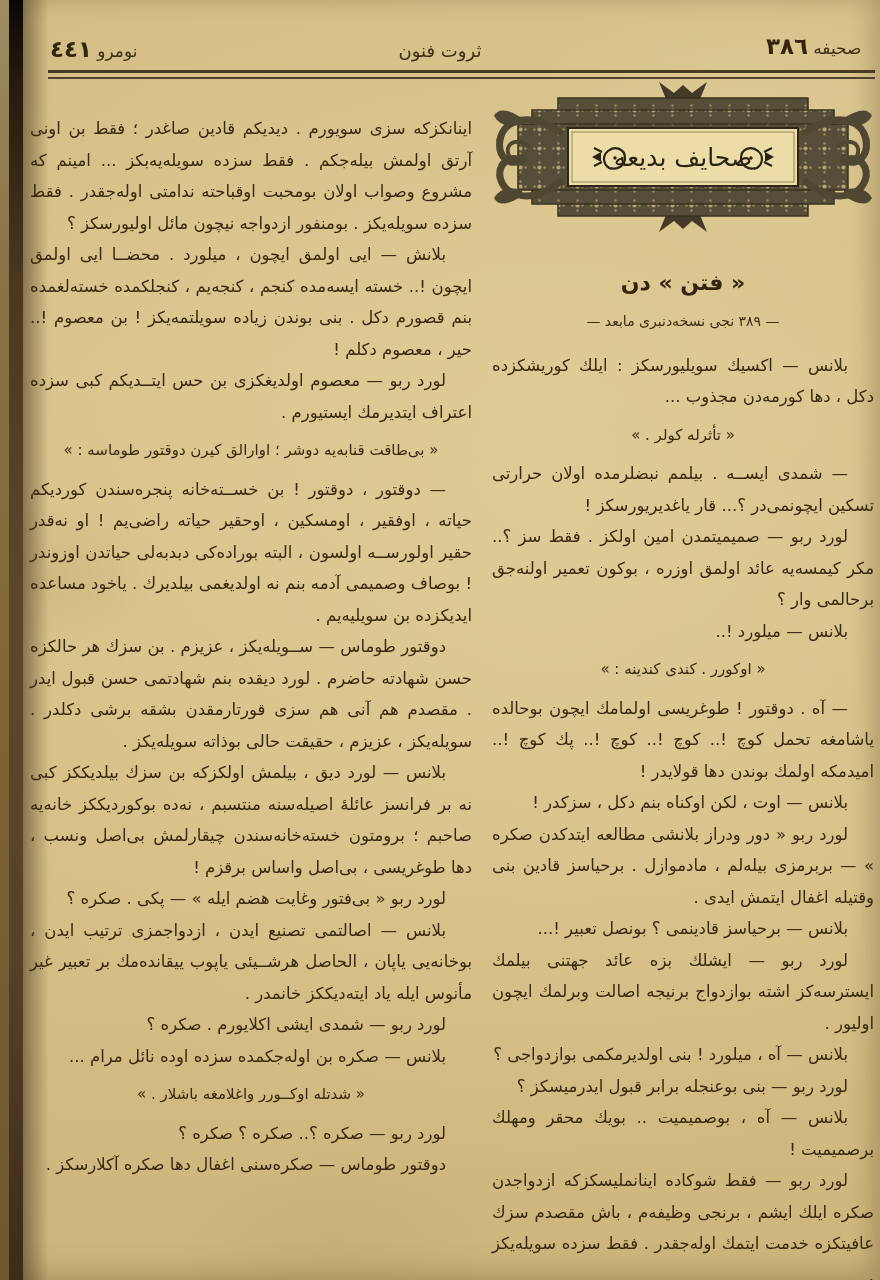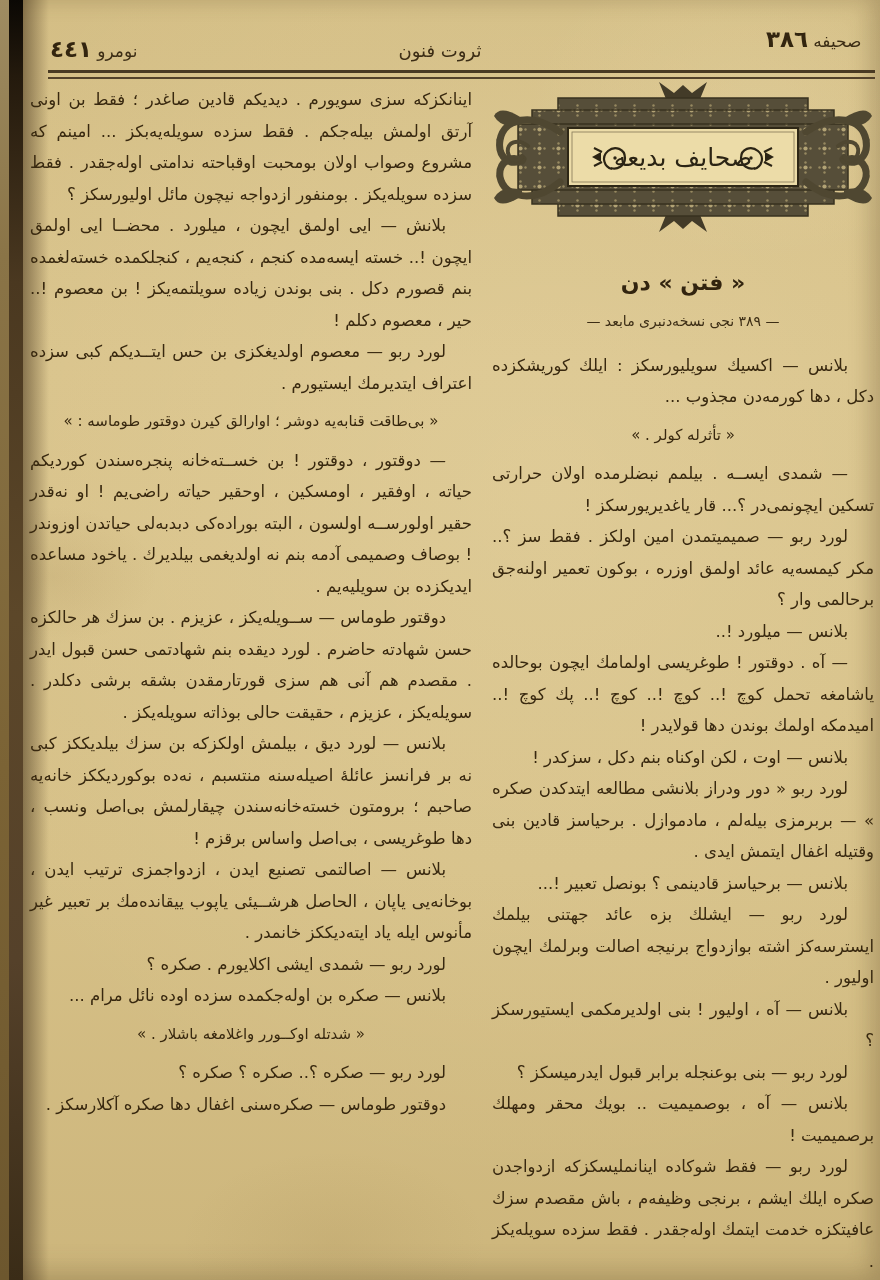--- a/index.html
+++ b/index.html
@@ -26,36 +26,36 @@
   
   .edge-outer{position:absolute;left:0;top:0;width:9px;height:100%;
     background:linear-gradient(180deg,#9f8c62 0%,#8a7447 20%,#7b6335 60%,#6d572e 100%);}
   .edge-dark{position:absolute;left:9px;top:0;width:14px;height:100%;
     background:linear-gradient(180deg,#0b0804 0%,#241a0d 6%,#4a3820 22%,#5c4729 48%,#55412a 75%,#3a2c17 100%);}
   .edge-fade{position:absolute;left:23px;top:0;width:26px;height:100%;
     background:linear-gradient(90deg,rgba(70,52,28,.55),rgba(70,52,28,0));}
 
   
   .ph-issue{position:absolute;left:50px;top:36px;direction:rtl;white-space:nowrap;}
-  .ph-page{position:absolute;left:766px;top:26px;direction:rtl;white-space:nowrap;}
+  .ph-page{position:absolute;left:766px;top:33px;direction:rtl;white-space:nowrap;}
   .ph-word{font-size:17px;color:#3c2d15;}
   .ph-num{font-size:23px;font-weight:bold;color:#33250f;letter-spacing:1px;}
   .ph-title{position:absolute;left:0;right:0;top:40px;text-align:center;font-size:18px;color:#3c2d15;}
   .rule{position:absolute;left:48px;right:5px;top:70px;height:4px;
     border-top:3px solid #493a23;border-bottom:2px solid #53422a;}
 
   
   .col{position:absolute;direction:rtl;text-align:justify;
     font-size:16.5px;line-height:31.5px;color:#38280f;}
   .col-left{left:30px;top:84px;width:442px;}
   .col-right{left:492px;top:80px;width:382px;}
 
   .para{margin:0;text-indent:0;}
   .para.dialogue{text-indent:26px;}
-  .para.cont{text-indent:0;}
+  .para.cont{text-indent:0;margin-top:29px;}
   .para.center{text-align:center;text-indent:0;font-size:15px;margin:7px 0;}
 
   .art-title{text-align:center;font-size:22px;font-weight:bold;margin:12px 0 8px;color:#32240f;}
   .art-note{text-align:center;font-size:14px;margin:0 0 12px;color:#3c2d15;}
 
   .ornament{width:382px;height:150px;margin:2px 0 12px;}
 </style>
 </head>
 <body>
 
@@ -124,41 +124,43 @@
 
     <div class="art-title">« فتن » دن</div>
     <div class="art-note">— ٣٨٩ نجى نسخه‌دنبرى مابعد —</div>
 
     <div>
         <div class="para dialogue">بلانس — اکسیك سویلیورسکز : ایلك کوریشکزده دکل ، دها کورمه‌دن مجذوب ...</div>
         <div class="para center">« تأثرله کولر . »</div>
         <div class="para dialogue">— شمدی ایســه . بیلمم نبضلرمده اولان حرارتی تسکین ایچونمی‌در ؟... قار یاغدیریورسکز !</div>
         <div class="para dialogue">لورد ربو — صمیمیتمدن امین اولکز . فقط سز ؟.. مکر کیمسه‌یه عائد اولمق اوزره ، بوکون تعمیر اولنه‌جق برحالمی وار ؟</div>
         <div class="para dialogue">بلانس — میلورد !..</div>
+        <div class="para center">« اوکورر . کندی کندینه : »</div>
         <div class="para dialogue">— آه . دوقتور ! طوغریسی اولمامك ایچون بوحالده یاشامغه تحمل کوچ !.. کوچ !.. کوچ !.. پك کوچ !.. امیدمکه اولمك بوندن دها قولایدر !</div>
         <div class="para dialogue">بلانس — اوت ، لکن اوکناه بنم دکل ، سزکدر !</div>
         <div class="para dialogue">لورد ربو « دور ودراز بلانشی مطالعه ایتدکدن صکره » — بربرمزی بیله‌لم ، مادموازل . برحیاسز قادین بنی وقتیله اغفال ایتمش ایدی .</div>
         <div class="para dialogue">بلانس — برحیاسز قادینمی ؟ بونصل تعبیر !...</div>
         <div class="para dialogue">لورد ربو — ایشلك بزه عائد جهتنی بیلمك ایسترسه‌کز اشته بوازدواج برنیجه اصالت وبرلمك ایچون اولیور .</div>
-        <div class="para dialogue">بلانس — آه ، اولیور ! بنی اولدیرمکمی ایستیورسکز ؟</div>
+        <div class="para dialogue">بلانس — آه ، میلورد ! بنی اولدیرمکمی بوازدواجی ؟</div>
         <div class="para dialogue">لورد ربو — بنی بوعنجله برابر قبول ایدرمیسکز ؟</div>
         <div class="para dialogue">بلانس — آه ، بوصمیمیت .. بویك محقر ومهلك برصمیمیت !</div>
         <div class="para dialogue">لورد ربو — فقط شوکاده اینانملیسکزکه ازدواجدن صکره ایلك ایشم ، برنجی وظیفه‌م ، باش مقصدم سزك عافیتکزه خدمت ایتمك اوله‌جقدر . فقط سزده سویله‌یکز .</div>
       </div>
   </div>
 
   <div class="col col-left" dir="rtl">
     <div>
         <div class="para cont">اینانکزکه سزی سویورم . دیدیکم قادین صاغدر ؛ فقط بن اونی آرتق اولمش بیله‌جکم . فقط سزده سویله‌یه‌بکز ... امینم که مشروع وصواب اولان بومحبت اوقباحته ندامتی اوله‌جقدر . فقط سزده سویله‌یکز . بومنفور ازدواجه نیچون مائل اولیورسکز ؟</div>
         <div class="para dialogue">بلانش — ایی اولمق ایچون ، میلورد . محضــا ایی اولمق ایچون !.. خسته ایسه‌مده کنجم ، کنجه‌یم ، کنجلکمده خسته‌لغمده بنم قصورم دکل . بنی بوندن زیاده سویلتمه‌یکز ! بن معصوم !.. حیر ، معصوم دکلم !</div>
         <div class="para dialogue">لورد ربو — معصوم اولدیغکزی بن حس ایتــدیکم کبی سزده اعتراف ایتدیرمك ایستیورم .</div>
         <div class="para center">« بی‌طاقت قنابه‌یه دوشر ؛ اوارالق کیرن دوقتور طوماسه : »</div>
         <div class="para dialogue">— دوقتور ، دوقتور ! بن خســته‌خانه پنجره‌سندن کوردیکم حیاته ، اوفقیر ، اومسکین ، اوحقیر حیاته راضی‌یم ! او نه‌قدر حقیر اولورســه اولسون ، البته بوراده‌کی دبدبه‌لی حیاتدن اوزوندر ! بوصاف وصمیمی آدمه بنم نه اولدیغمی بیلدیرك . یاخود مساعده ایدیکزده بن سویلیه‌یم .</div>
         <div class="para dialogue">دوقتور طوماس — ســویله‌یکز ، عزیزم . بن سزك هر حالکزه حسن شهادته حاضرم . لورد دیقده بنم شهادتمی حسن قبول ایدر . مقصدم هم آنی هم سزی قورتارمقدن بشقه برشی دکلدر . سویله‌یکز ، عزیزم ، حقیقت حالی بوذاته سویله‌یکز .</div>
         <div class="para dialogue">بلانس — لورد دیق ، بیلمش اولکزکه بن سزك بیلدیککز کبی نه بر فرانسز عائلهٔ اصیله‌سنه منتسبم ، نه‌ده بوکوردیککز خانه‌یه صاحبم ؛ برومتون خسته‌خانه‌سندن چیقارلمش بی‌اصل ونسب ، دها طوغریسی ، بی‌اصل واساس برقزم !</div>
+        <div class="para dialogue">لورد ربو « بی‌فتور وغایت هضم ایله » — پکی . صکره ؟</div>
         <div class="para dialogue">بلانس — اصالتمی تصنیع ایدن ، ازدواجمزی ترتیب ایدن ، بوخانه‌یی یاپان ، الحاصل هرشــیئی یاپوب ییقانده‌مك بر تعبیر غیر مأنوس ایله یاد ایته‌دیککز خانمدر .</div>
         <div class="para dialogue">لورد ربو — شمدی ایشی اکلایورم . صکره ؟</div>
         <div class="para dialogue">بلانس — صکره بن اوله‌جکمده سزده اوده نائل مرام ...</div>
         <div class="para center">« شدتله اوکــورر واغلامغه باشلار . »</div>
         <div class="para dialogue">لورد ربو — صکره ؟.. صکره ؟ صکره ؟</div>
         <div class="para dialogue">دوقتور طوماس — صکره‌سنی اغفال دها صکره آکلارسکز .</div>
       </div>
   </div>
 </div>
 

